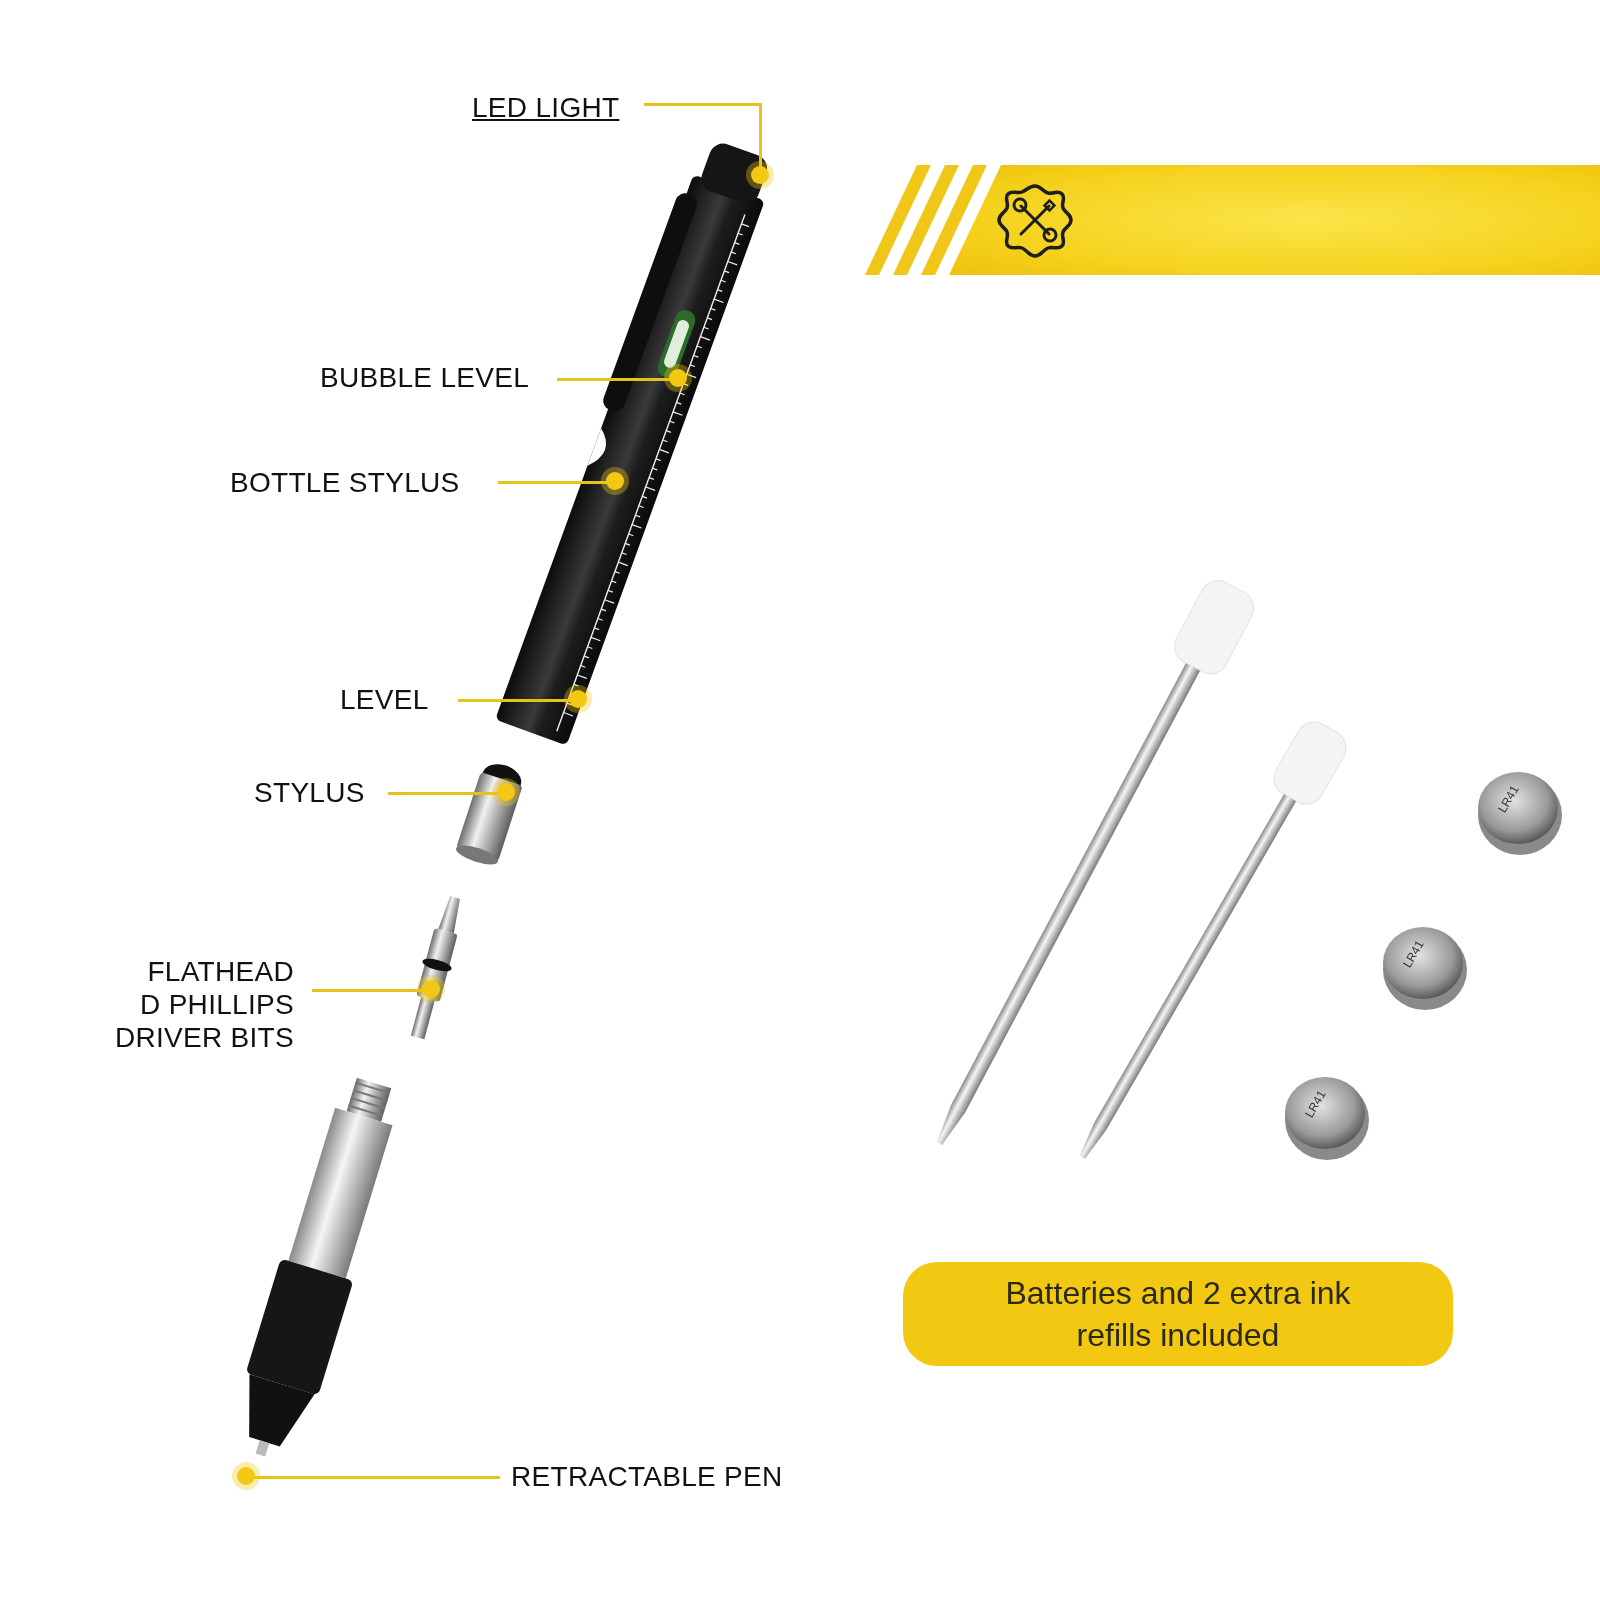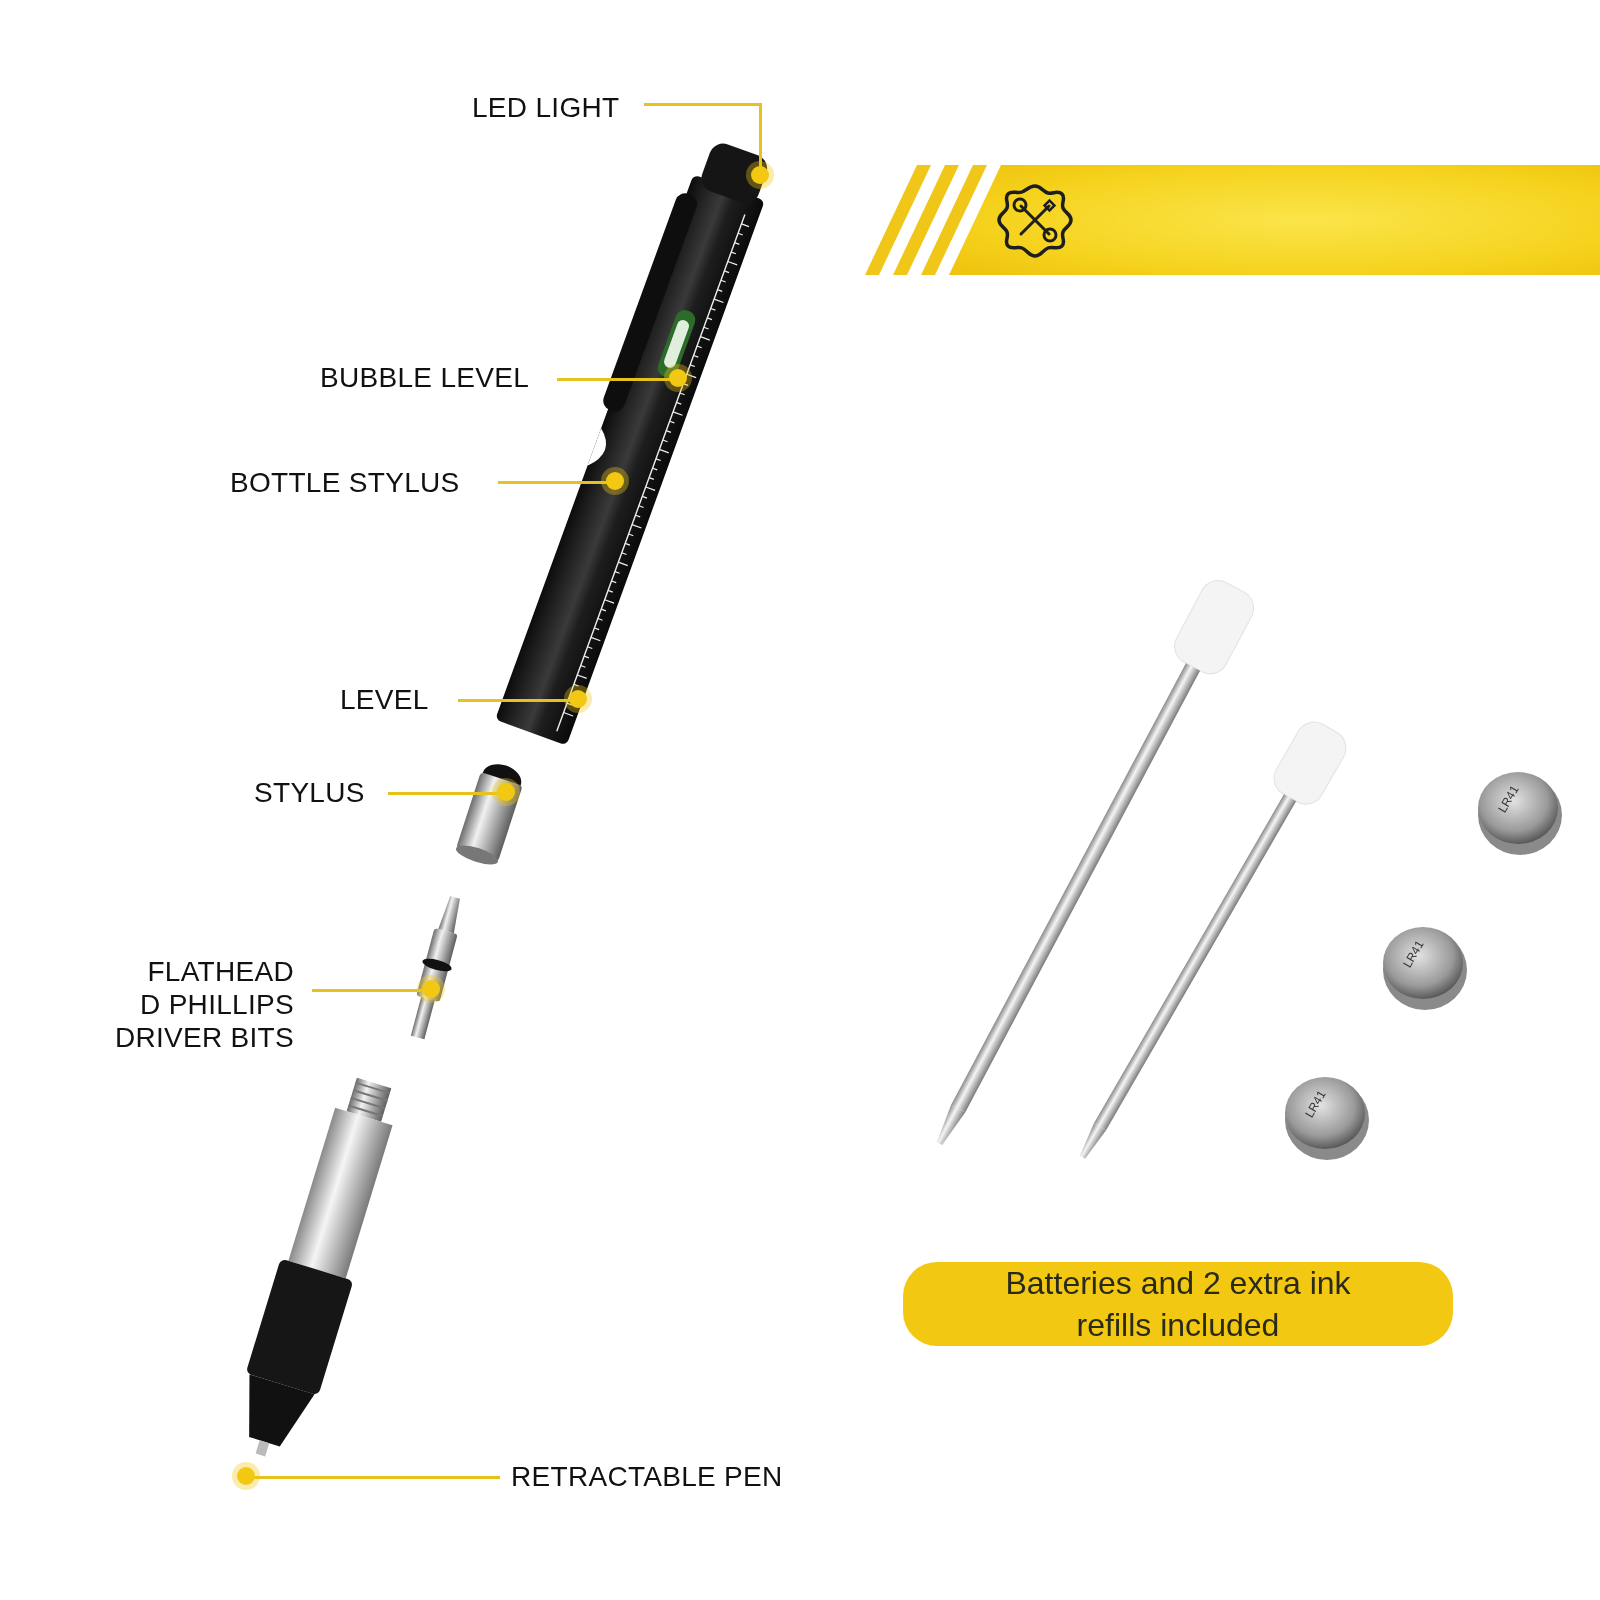--- a/index.html
+++ b/index.html
@@ -4,21 +4,21 @@
 <style>
   html, body { margin: 0; padding: 0; background: #ffffff; }
   body { width: 1600px; height: 1600px; position: relative; overflow: hidden; font-family: "Liberation Sans", "DejaVu Sans", sans-serif; }
   .label { position: absolute; color: #111111; font-size: 28px; line-height: 33px; letter-spacing: 0.3px; white-space: nowrap; }
   .label.multi { text-align: right; white-space: pre-line; }
   .leader { position: absolute; background: #e7c21c; height: 3px; }
   .leader-v { position: absolute; background: #e7c21c; width: 3px; }
   .dot { position: absolute; width: 18px; height: 18px; border-radius: 50%; background: #f2c813; box-shadow: 0 0 0 5px rgba(242,200,19,0.35); }
   svg.art { position: absolute; left: 0; top: 0; }
   .banner { position: absolute; left: 865px; top: 165px; width: 735px; height: 110px; }
-  .badge { position: absolute; left: 903px; top: 1262px; width: 550px; height: 84px; border-radius: 34px; background: #f2c813; display: flex; align-items: center; justify-content: center; text-align: center; }
+  .badge { position: absolute; left: 903px; top: 1262px; width: 550px; height: 104px; border-radius: 34px; background: #f2c813; display: flex; align-items: center; justify-content: center; text-align: center; }
   .badge span { font-size: 32px; line-height: 42px; color: #2a2a1a; white-space: pre-line; }
 </style>
 </head>
 <body>
 
 <div class="banner">
   <svg width="735" height="110" viewBox="0 0 735 110">
     <defs>
       <radialGradient id="bg-grad" cx="0.55" cy="0.5" r="0.7">
         <stop offset="0" stop-color="#fbe54a"></stop>
@@ -182,21 +182,21 @@
   <g>
     <ellipse cx="1327" cy="1120" rx="42" ry="40" fill="#8a8a8a"></ellipse>
     <ellipse cx="1325" cy="1113" rx="40" ry="36" fill="url(#coin)"></ellipse>
   </g>
 </svg>
 
 <div style="position:absolute;left:1494px;top:792px;transform:rotate(-60deg);font-size:12px;color:#333;">LR41</div>
 <div style="position:absolute;left:1399px;top:947px;transform:rotate(-60deg);font-size:12px;color:#333;">LR41</div>
 <div style="position:absolute;left:1301px;top:1097px;transform:rotate(-60deg);font-size:12px;color:#333;">LR41</div>
 
-<div class="label" style="left:472px;top:91px;">LED LIGHT</div>
+<div class="label" style="left:472px;top:91px;text-decoration:underline;">LED LIGHT</div>
 <div class="leader" style="left:644px;top:103px;width:118px;"></div>
 <div class="leader-v" style="left:759px;top:103px;height:70px;"></div>
 <div class="dot" style="left:751px;top:166px;"></div>
 
 <div class="label" style="left:320px;top:361px;">BUBBLE LEVEL</div>
 <div class="leader" style="left:557px;top:378px;width:120px;"></div>
 <div class="dot" style="left:669px;top:369px;"></div>
 
 <div class="label" style="left:230px;top:466px;">BOTTLE STYLUS</div>
 <div class="leader" style="left:498px;top:481px;width:115px;"></div>

